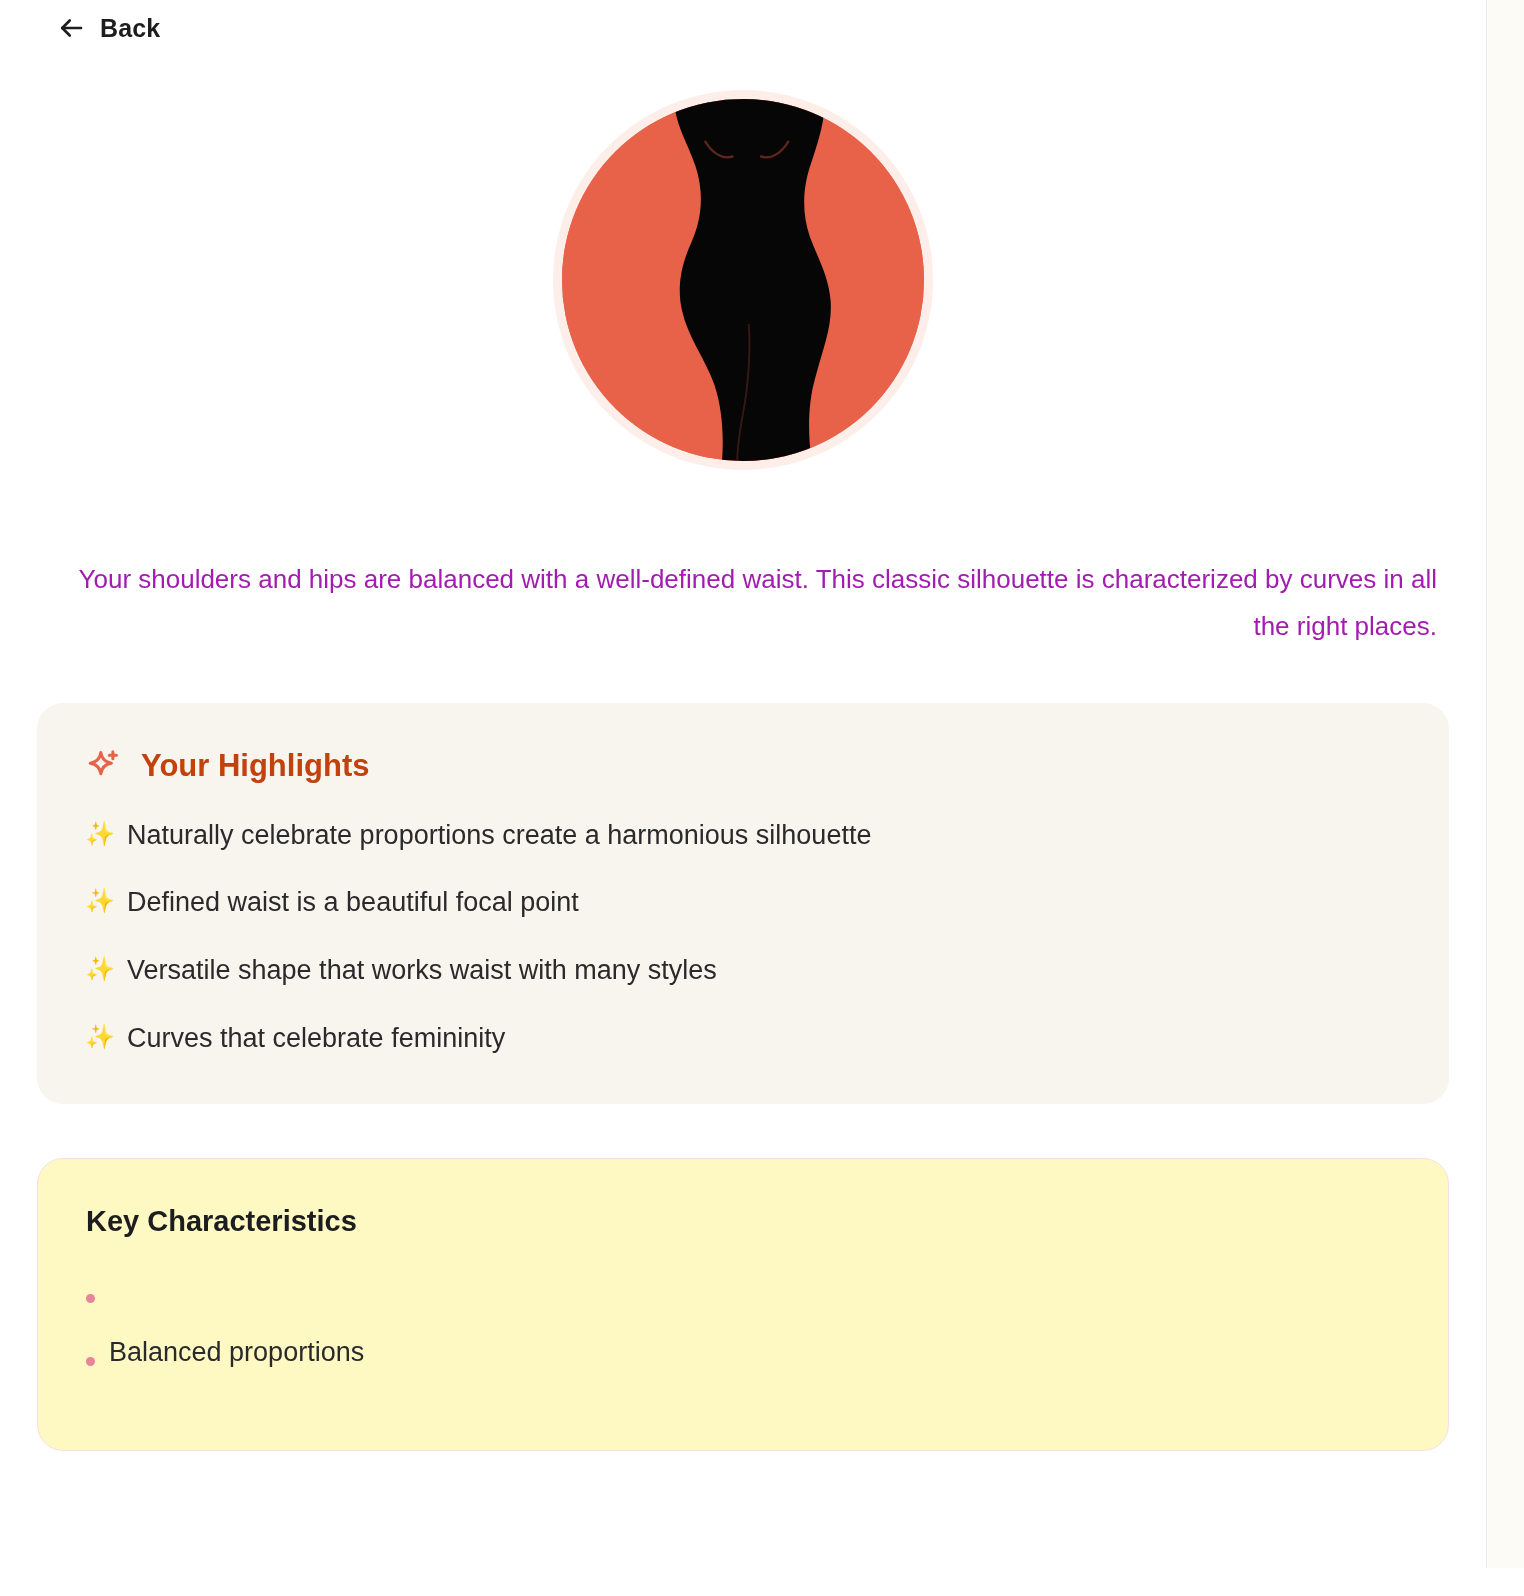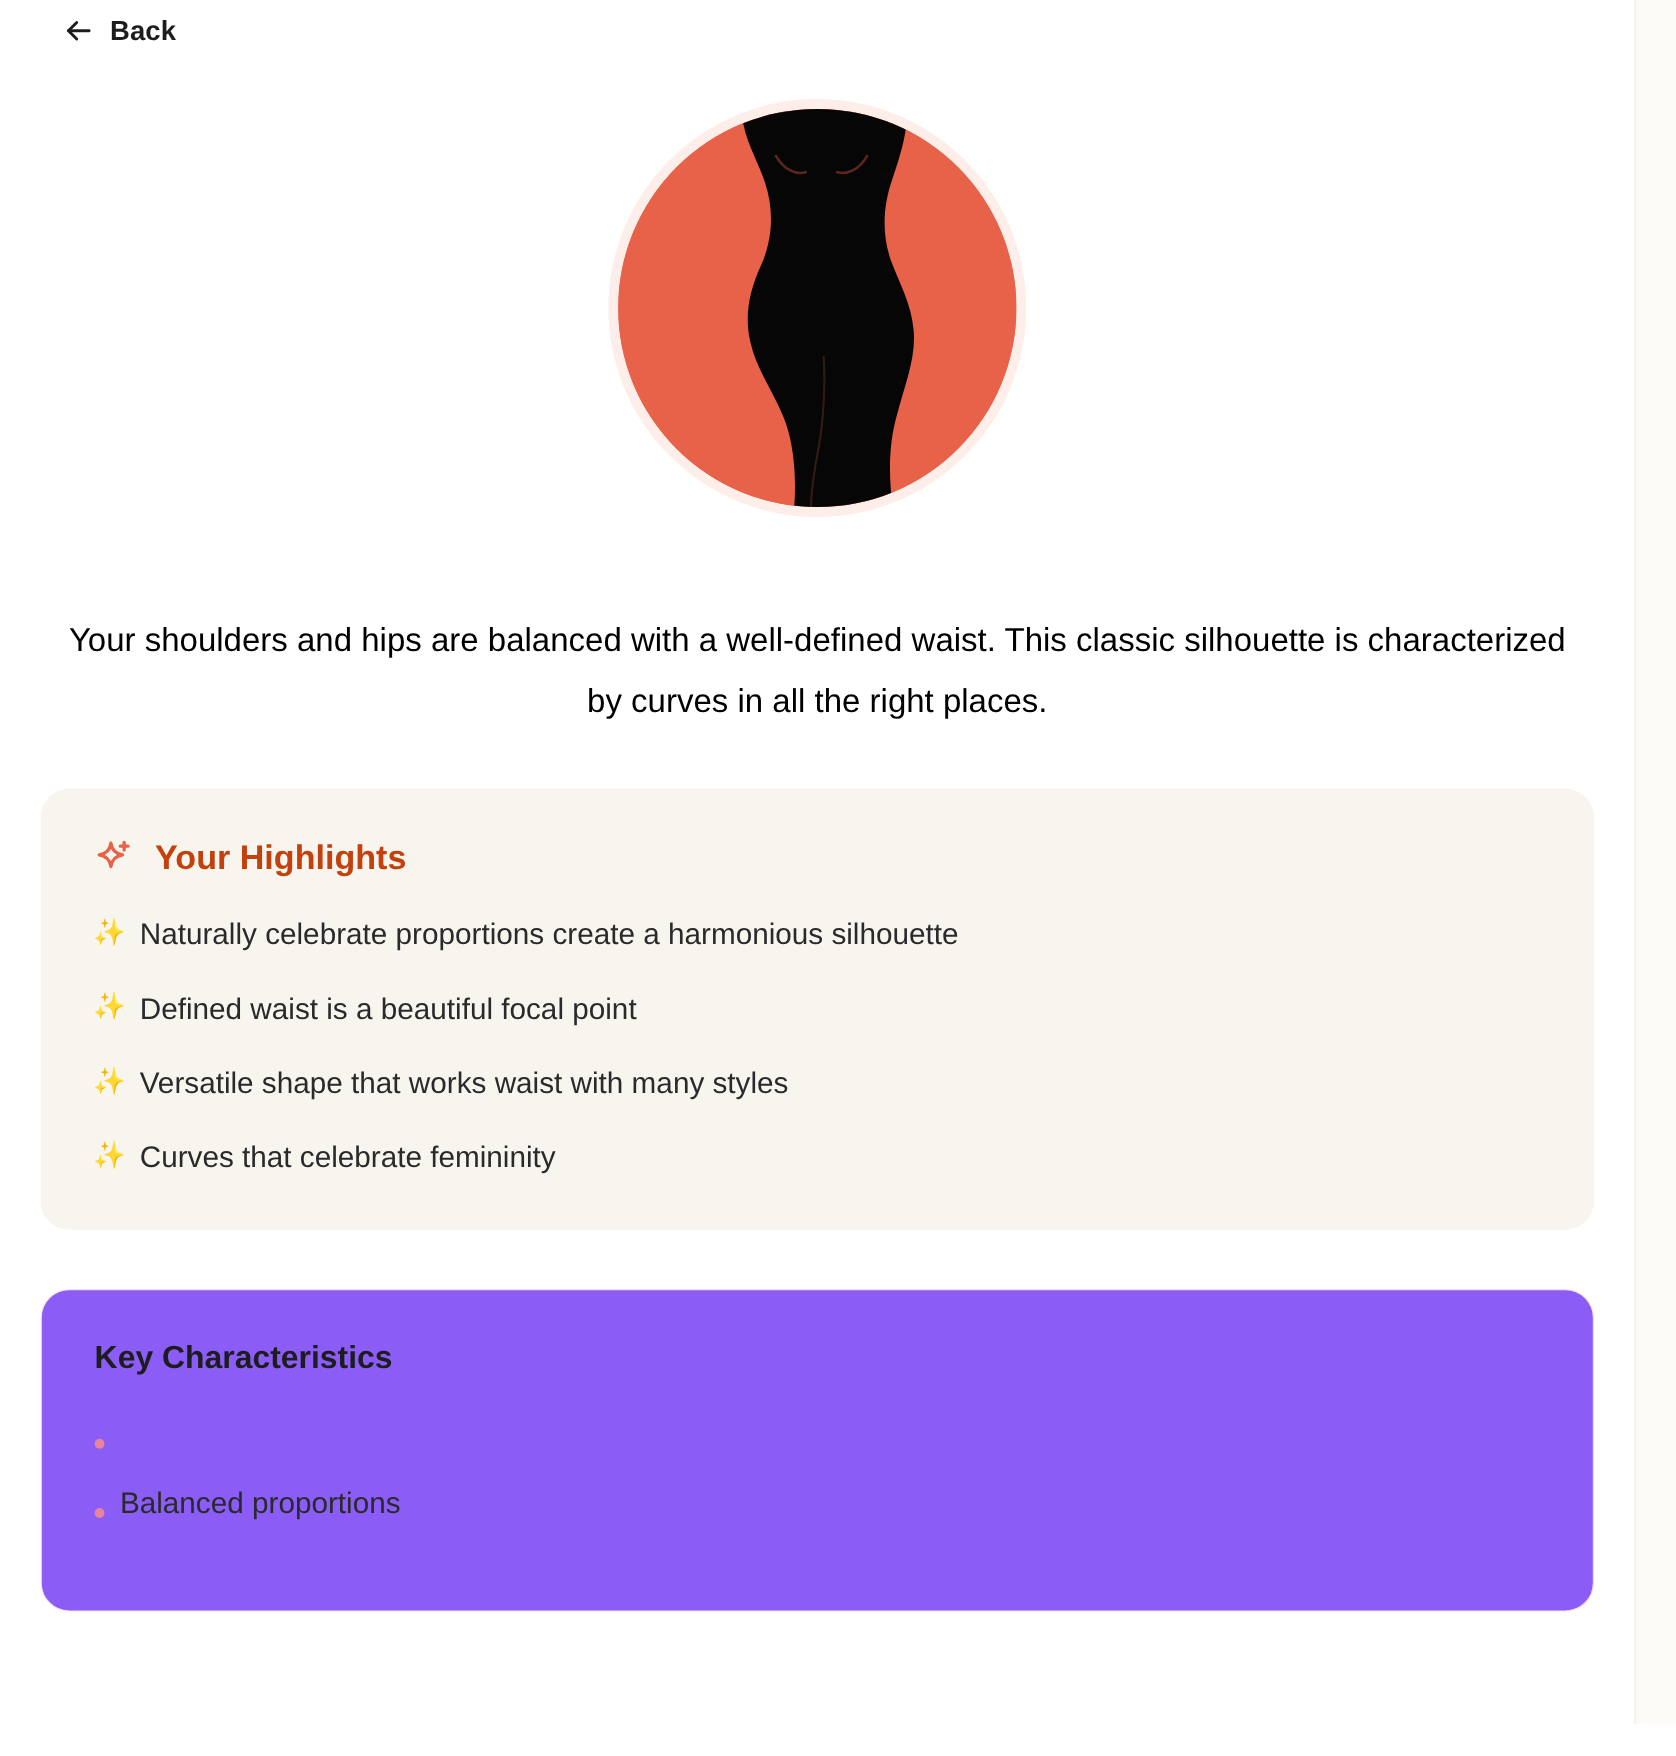--- a/index.html
+++ b/index.html
@@ -78,24 +78,24 @@
     background: #e8624a;
     overflow: hidden;
     position: relative;
   }
   .avatar svg { display: block; width: 100%; height: 100%; }
 
   
   .description {
     margin: 86px auto 0 auto;
     max-width: 1400px;
-    text-align: center;
-    font-size: 30px;
+    text-align: right;
+    font-size: 26px;
     line-height: 1.82;
-    color: #000000;
+    color: #a21caf;
     padding: 0 6px;
   }
 
   
   .card {
     margin: 52px auto 0 auto;
     max-width: 1412px;
     border-radius: 26px;
     padding: 44px 48px 48px 48px;
   }
@@ -133,21 +133,21 @@
     color: #f5c23d;
   }
   .hl-text {
     font-size: 27px;
     color: #2a2a2c;
     line-height: 1.25;
   }
 
   
   .card-key {
-    background: #8b5cf6;
+    background: #fef9c3;
     border: 1px solid #f9dde3;
     margin-top: 54px;
     padding: 46px 48px 48px 48px;
   }
   .key-title {
     font-size: 29px;
     font-weight: 700;
     color: #1d1d1f;
     margin-bottom: 34px;
   }

